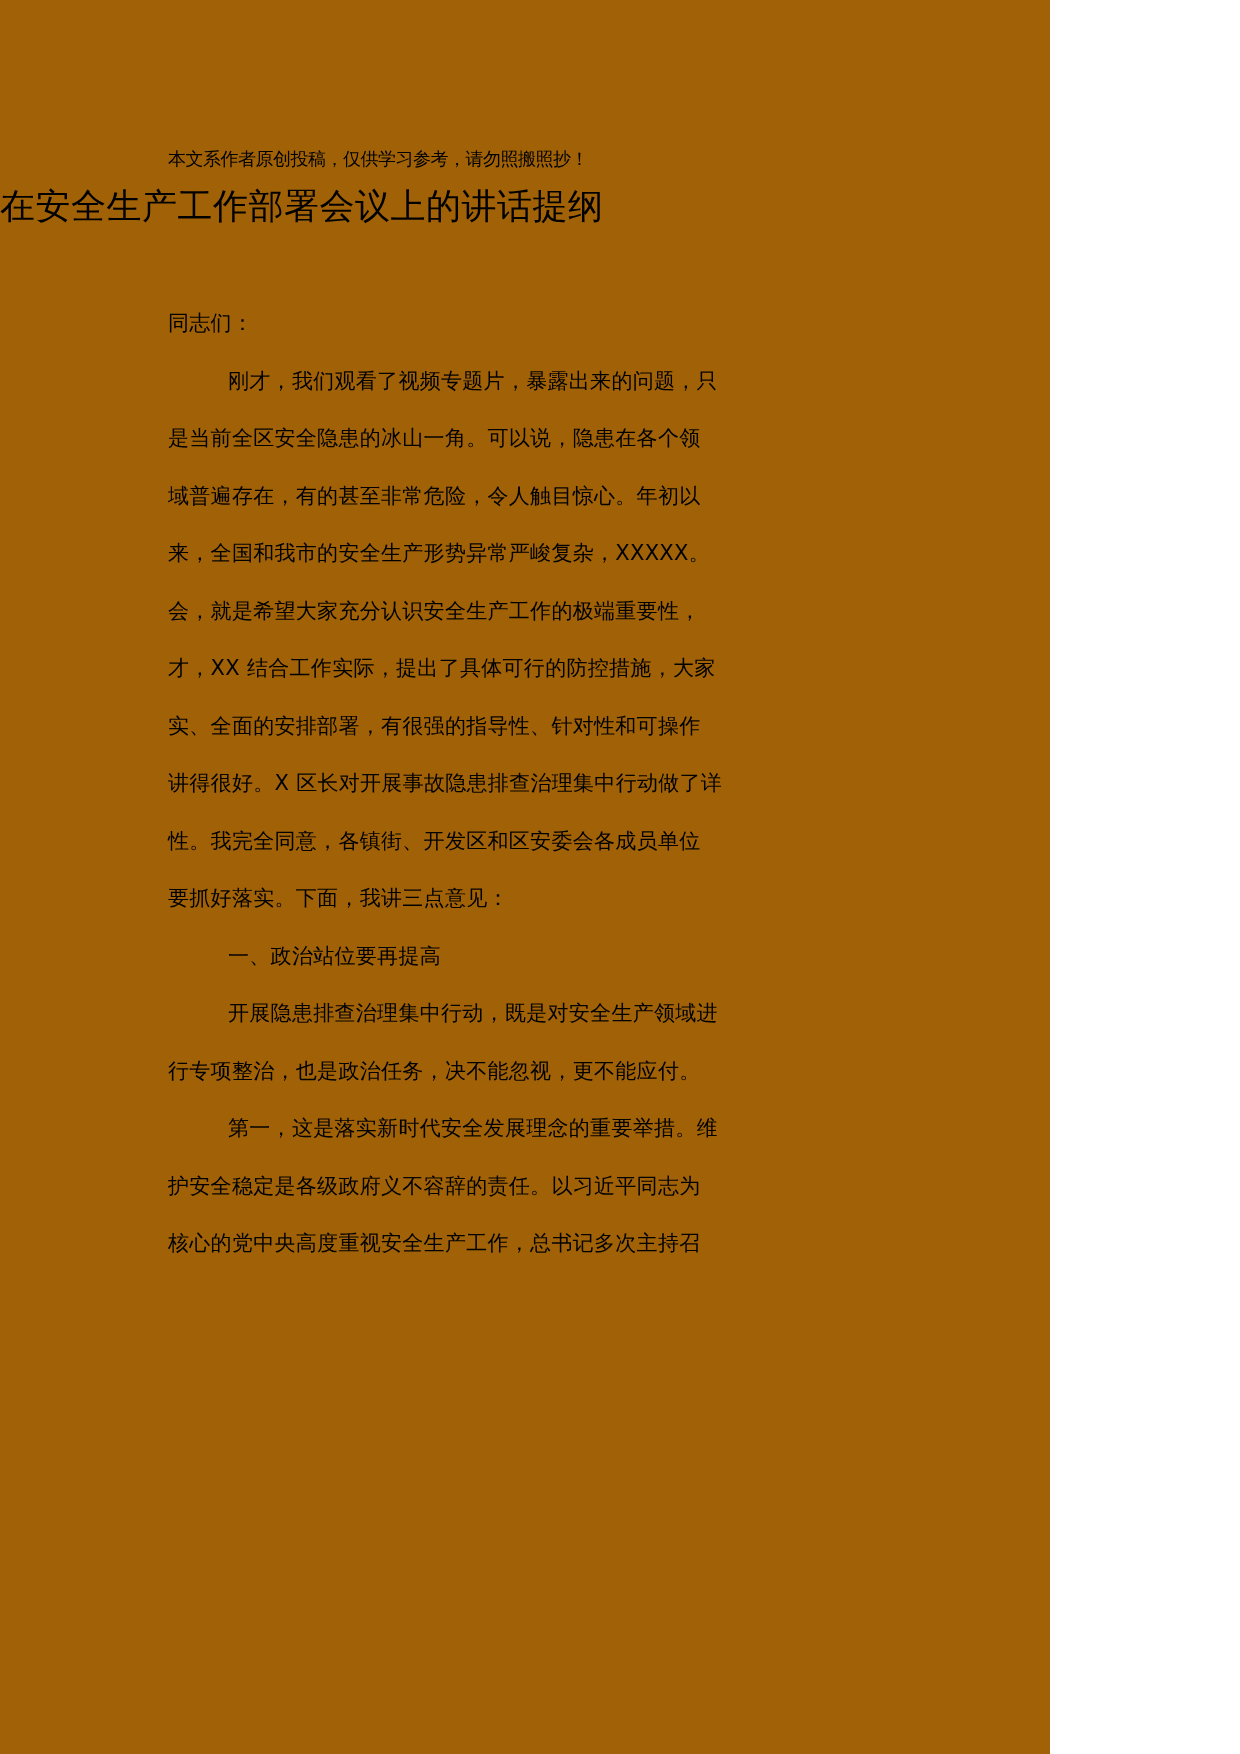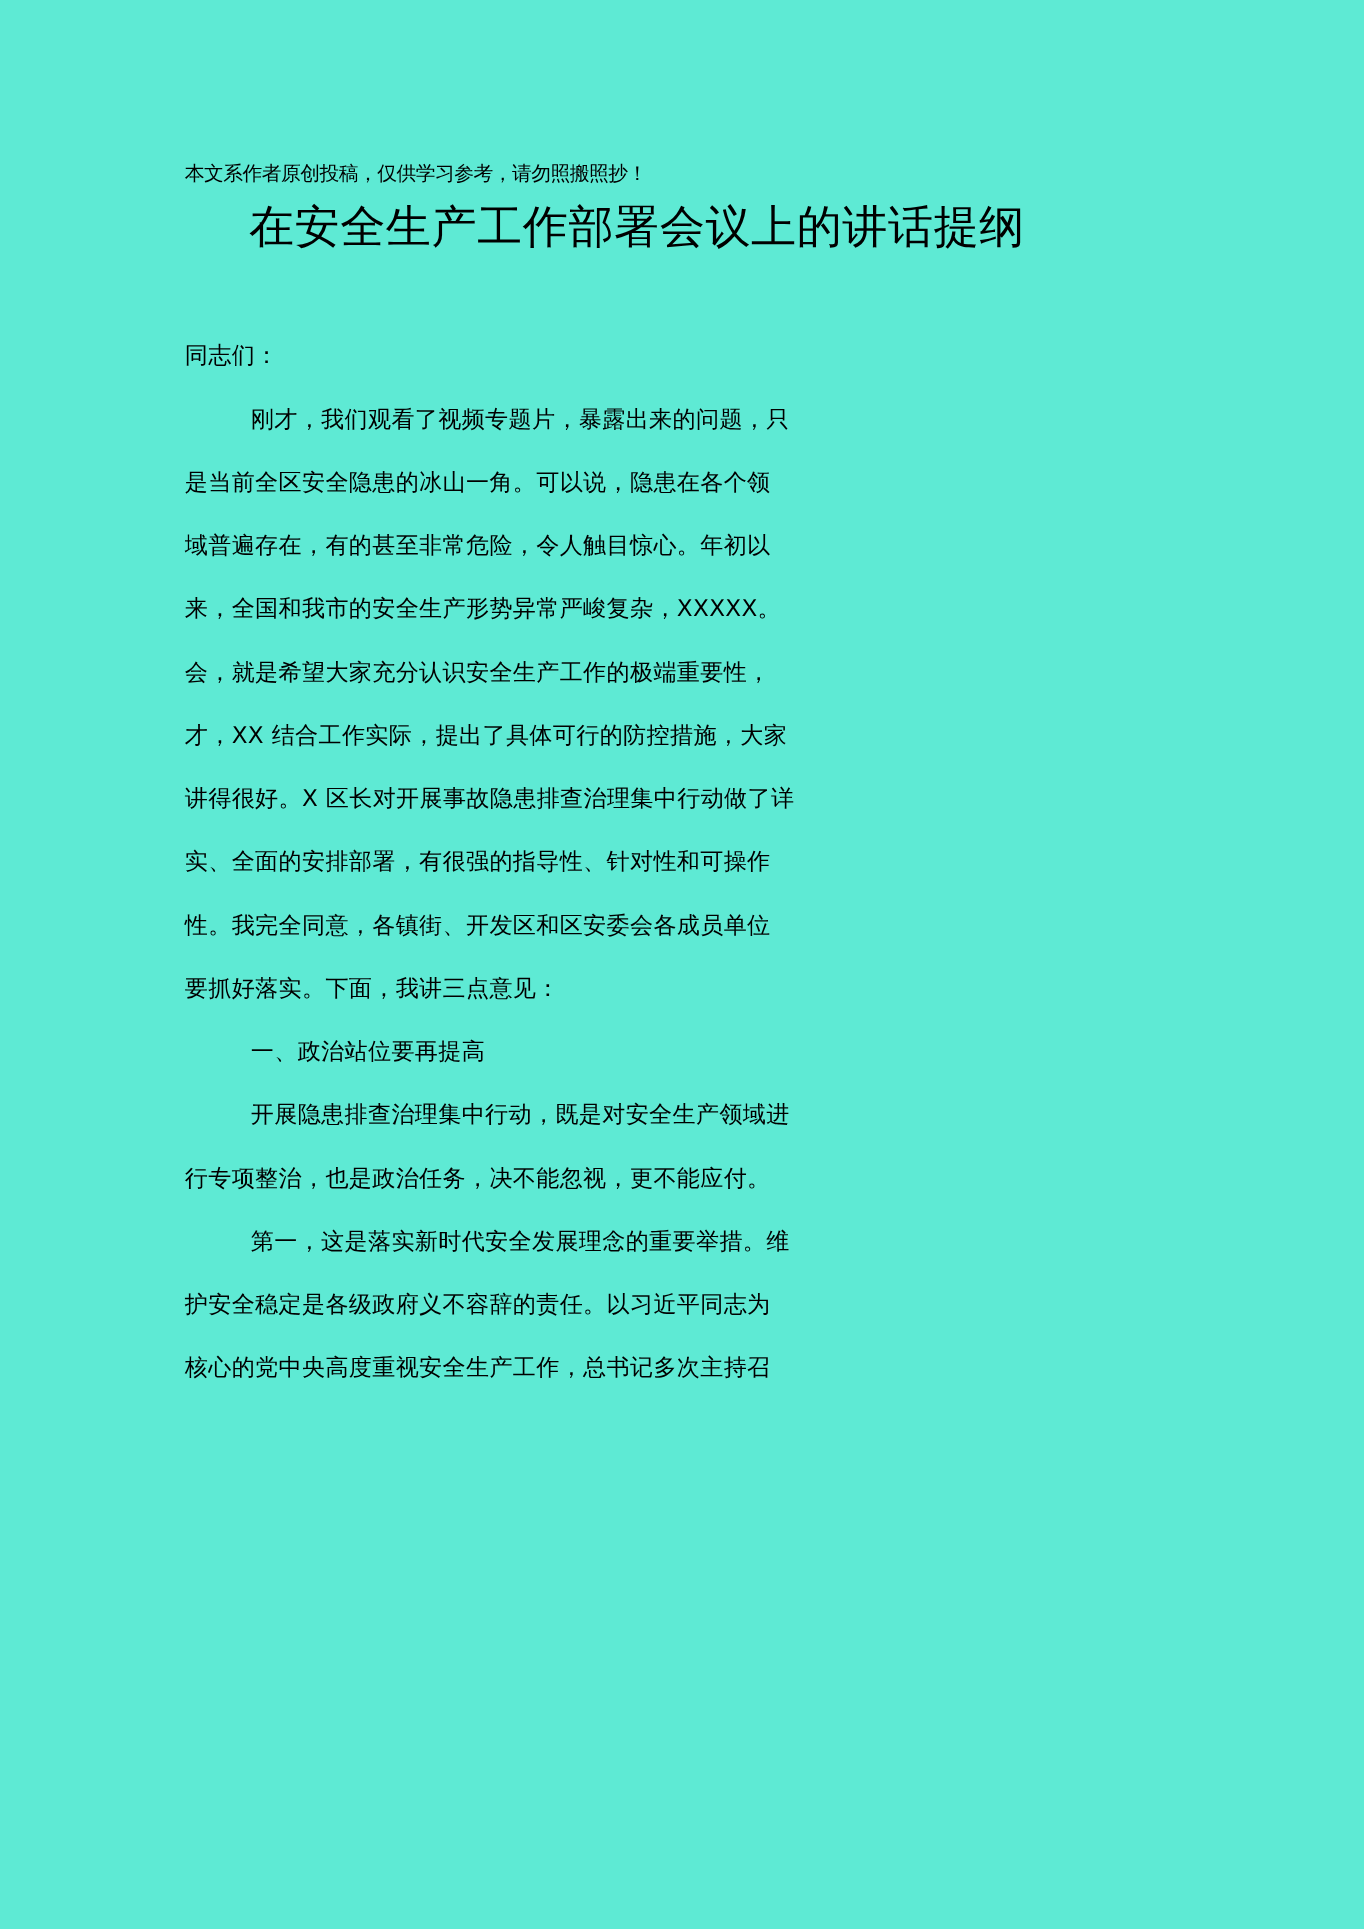--- a/index.html
+++ b/index.html
@@ -1,42 +1,42 @@
 <!DOCTYPE html>
 <html><head>
 <meta charset="utf-8">
 <style>
   html, body { margin: 0; padding: 0; background: #ffffff; }
   body { width: 1240px; height: 1754px; position: relative; overflow: hidden;
          font-family: "DejaVu Sans", "Liberation Sans", sans-serif; color: #000; }
-  .page { position: absolute; left: 0; top: 0; width: 1240px; height: 1754px; background: #5eead4; }
+  .page { position: absolute; left: 0; top: 0; width: 1050px; height: 1754px; background: #a16207; }
   .notice { position: absolute; left: 168px; top: 147px; font-size: 18px; line-height: 24px; white-space: nowrap; letter-spacing: -0.5px; }
-  .title { position: absolute; left: 0; width: 1110px; top: 180px; text-align: center; font-size: 41px; line-height: 52px; white-space: nowrap; letter-spacing: 0.5px; margin-left: 24px; }
+  .title { position: absolute; left: 0; width: 1110px; top: 180px; font-size: 35px; line-height: 52px; white-space: nowrap; letter-spacing: 0.5px; }
   .body { position: absolute; left: 168px; top: 303px; width: 780px; }
   .line { height: 57.5px; line-height: 40px; font-size: 21px; white-space: nowrap; overflow: visible; letter-spacing: 0.3px; }
   .indent { padding-left: 60px; }
   .heading { font-weight: normal; }
 </style>
 </head>
 <body>
 
 <div class="page">
   <div class="notice">本文系作者原创投稿，仅供学习参考，请勿照搬照抄！</div>
   <div class="title">在安全生产工作部署会议上的讲话提纲</div>
 
   <div class="body">
     <div class="line">同志们：</div>
     <div class="line indent">刚才，我们观看了视频专题片，暴露出来的问题，只</div>
     <div class="line">是当前全区安全隐患的冰山一角。可以说，隐患在各个领</div>
     <div class="line">域普遍存在，有的甚至非常危险，令人触目惊心。年初以</div>
     <div class="line">来，全国和我市的安全生产形势异常严峻复杂，XXXXX。</div>
     <div class="line">会，就是希望大家充分认识安全生产工作的极端重要性，</div>
     <div class="line">才，XX 结合工作实际，提出了具体可行的防控措施，大家</div>
+    <div class="line">实、全面的安排部署，有很强的指导性、针对性和可操作</div>
     <div class="line">讲得很好。X 区长对开展事故隐患排查治理集中行动做了详</div>
-    <div class="line">实、全面的安排部署，有很强的指导性、针对性和可操作</div>
     <div class="line">性。我完全同意，各镇街、开发区和区安委会各成员单位</div>
     <div class="line">要抓好落实。下面，我讲三点意见：</div>
     <div class="line indent heading">一、政治站位要再提高</div>
     <div class="line indent">开展隐患排查治理集中行动，既是对安全生产领域进</div>
     <div class="line">行专项整治，也是政治任务，决不能忽视，更不能应付。</div>
     <div class="line indent">第一，这是落实新时代安全发展理念的重要举措。维</div>
     <div class="line">护安全稳定是各级政府义不容辞的责任。以习近平同志为</div>
     <div class="line">核心的党中央高度重视安全生产工作，总书记多次主持召</div>
   </div>
 </div>

